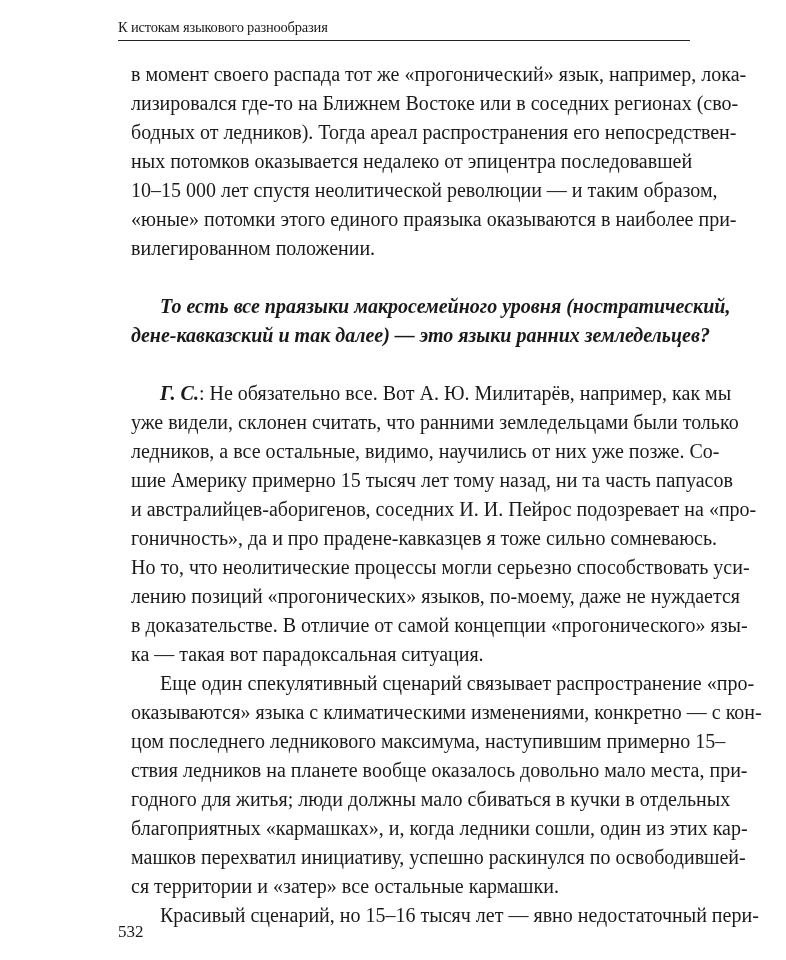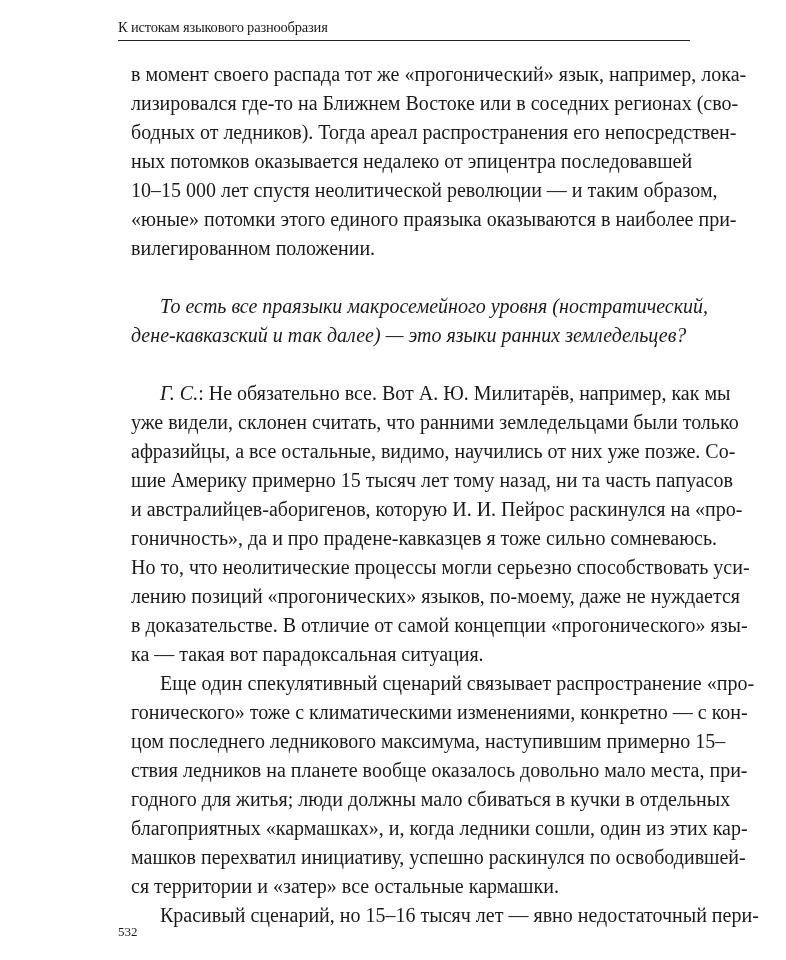--- a/index.html
+++ b/index.html
@@ -7,23 +7,23 @@
   .page { position: absolute; left: 118px; top: 0; width: 572px; color: #1a1a1a;
           font-family: "Liberation Serif", "DejaVu Serif", serif; }
   .running-head { position: absolute; top: 18px; left: 0; width: 572px; height: 22px;
           font-size: 14.5px; line-height: 18px; border-bottom: 1.3px solid #222; letter-spacing: -0.2px; }
   .body { position: absolute; top: 60px; left: 0; width: 572px; }
   .line { display: block; height: 29px; line-height: 29px; font-size: 20px; white-space: nowrap;
           text-align: justify; text-align-last: justify; margin-left: 13px; }
   .line.last { text-align-last: left; }
   .line.indent { padding-left: 29px; }
   .gap { height: 29px; }
-  .q { font-style: italic; font-weight: normal; }
-  .spk { font-style: italic; font-weight: normal; }
-  .folio { position: absolute; top: 922px; left: 0; font-size: 13px; line-height: 20px; }
+  .q { font-style: italic; font-weight: bold; }
+  .spk { font-style: italic; font-weight: bold; }
+  .folio { position: absolute; top: 922px; left: 0; font-size: 17px; line-height: 20px; }
 </style>
 </head>
 <body>
 
 <div class="page">
   <div class="running-head">К истокам языкового разнообразия</div>
 
   <div class="body">
     <div>
       <span class="line">в момент своего распада тот же «прогонический» язык, например, лока-</span>
@@ -40,33 +40,33 @@
     <div>
       <span class="line indent q">То есть все праязыки макросемейного уровня (ностратический,</span>
       <span class="line last q">дене-кавказский и так далее) — это языки ранних земледельцев?</span>
     </div>
 
     <div class="gap"></div>
 
     <div>
       <span class="line indent"><span class="spk">Г. С.</span><span>: Не обязательно все. Вот А. Ю. Милитарёв, например, как мы</span></span>
       <span class="line">уже видели, склонен считать, что ранними земледельцами были только</span>
-      <span class="line">афразийцы, а все остальные, видимо, научились от них уже позже. Со-</span>
+      <span class="line">ледников, а все остальные, видимо, научились от них уже позже. Со-</span>
       <span class="line">шие Америку примерно 15 тысяч лет тому назад, ни та часть папуасов</span>
-      <span class="line">и австралийцев-аборигенов, которую И. И. Пейрос раскинулся на «про-</span>
+      <span class="line">и австралийцев-аборигенов, соседних И. И. Пейрос подозревает на «про-</span>
       <span class="line">гоничность», да и про прадене-кавказцев я тоже сильно сомневаюсь.</span>
       <span class="line">Но то, что неолитические процессы могли серьезно способствовать уси-</span>
       <span class="line">лению позиций «прогонических» языков, по-моему, даже не нуждается</span>
       <span class="line">в доказательстве. В отличие от самой концепции «прогонического» язы-</span>
       <span class="line last">ка — такая вот парадоксальная ситуация.</span>
     </div>
 
     <div>
       <span class="line indent">Еще один спекулятивный сценарий связывает распространение «про-</span>
-      <span class="line">гонического» тоже с климатическими изменениями, конкретно — с кон-</span>
+      <span class="line">оказываются» языка с климатическими изменениями, конкретно — с кон-</span>
       <span class="line">цом последнего ледникового максимума, наступившим примерно 15–</span>
       <span class="line">ствия ледников на планете вообще оказалось довольно мало места, при-</span>
       <span class="line">годного для житья; люди должны мало сбиваться в кучки в отдельных</span>
       <span class="line">благоприятных «кармашках», и, когда ледники сошли, один из этих кар-</span>
       <span class="line">машков перехватил инициативу, успешно раскинулся по освободившей-</span>
       <span class="line last">ся территории и «затер» все остальные кармашки.</span>
     </div>
 
     <div>
       <span class="line indent">Красивый сценарий, но 15–16 тысяч лет — явно недостаточный пери-</span>

